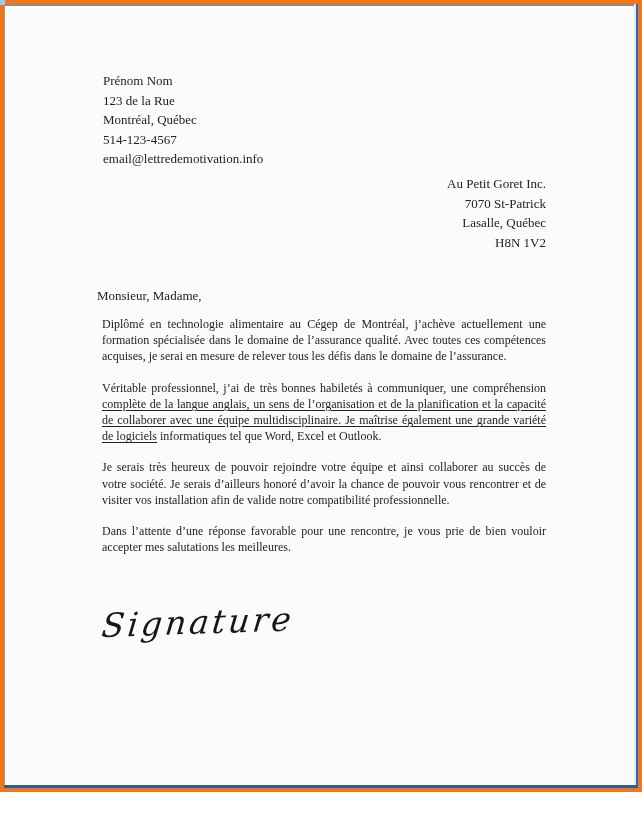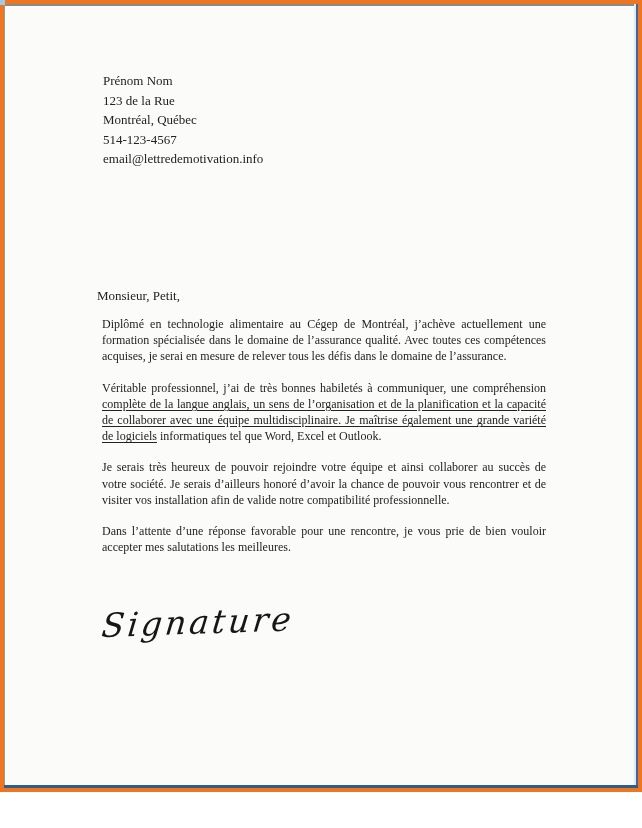--- a/index.html
+++ b/index.html
@@ -98,23 +98,29 @@
   <div class="corner-square"></div>
 
   <div id="sender-block" class="addr-block">
       <div>Prénom Nom</div>
       <div>123 de la Rue</div>
       <div>Montréal, Québec</div>
       <div>514-123-4567</div>
       <div>email@lettredemotivation.info</div>
     </div>
 
+  <div id="recipient-block" class="addr-block">
+      <div>Au Petit Goret Inc.</div>
+      <div>7070 St-Patrick</div>
+      <div>Lasalle, Québec</div>
+      <div>H8N 1V2</div>
+    </div>
 
 
-  <div id="salutation">Monsieur, Petit,</div>
+  <div id="salutation">Monsieur, Madame,</div>
 
   <div id="body-paragraphs">
       <p><span>Diplômé en technologie alimentaire au Cégep de Montréal, j’achève actuellement une formation spécialisée dans le domaine de l’assurance qualité. Avec toutes ces compétences acquises, je serai en mesure de relever tous les défis dans le domaine de l’assurance.</span></p>
       <p><span>Véritable professionnel, j’ai de très bonnes habiletés à communiquer, une compréhension </span><span class="u">complète de la langue anglais, un sens de l’organisation et de la planification et la capacité de collaborer avec une équipe multidisciplinaire. Je maîtrise également une grande variété de logiciels</span><span> informatiques tel que Word, Excel et Outlook.</span></p>
       <p><span>Je serais très heureux de pouvoir rejoindre votre équipe et ainsi collaborer au succès de votre société. Je serais d’ailleurs honoré d’avoir la chance de pouvoir vous rencontrer et de visiter vos installation afin de valide notre compatibilité professionnelle.</span></p>
       <p><span>Dans l’attente d’une réponse favorable pour une rencontre, je vous prie de bien vouloir accepter mes salutations les meilleures.</span></p>
     </div>
 
   <div id="signature-text">Signature</div>
 

